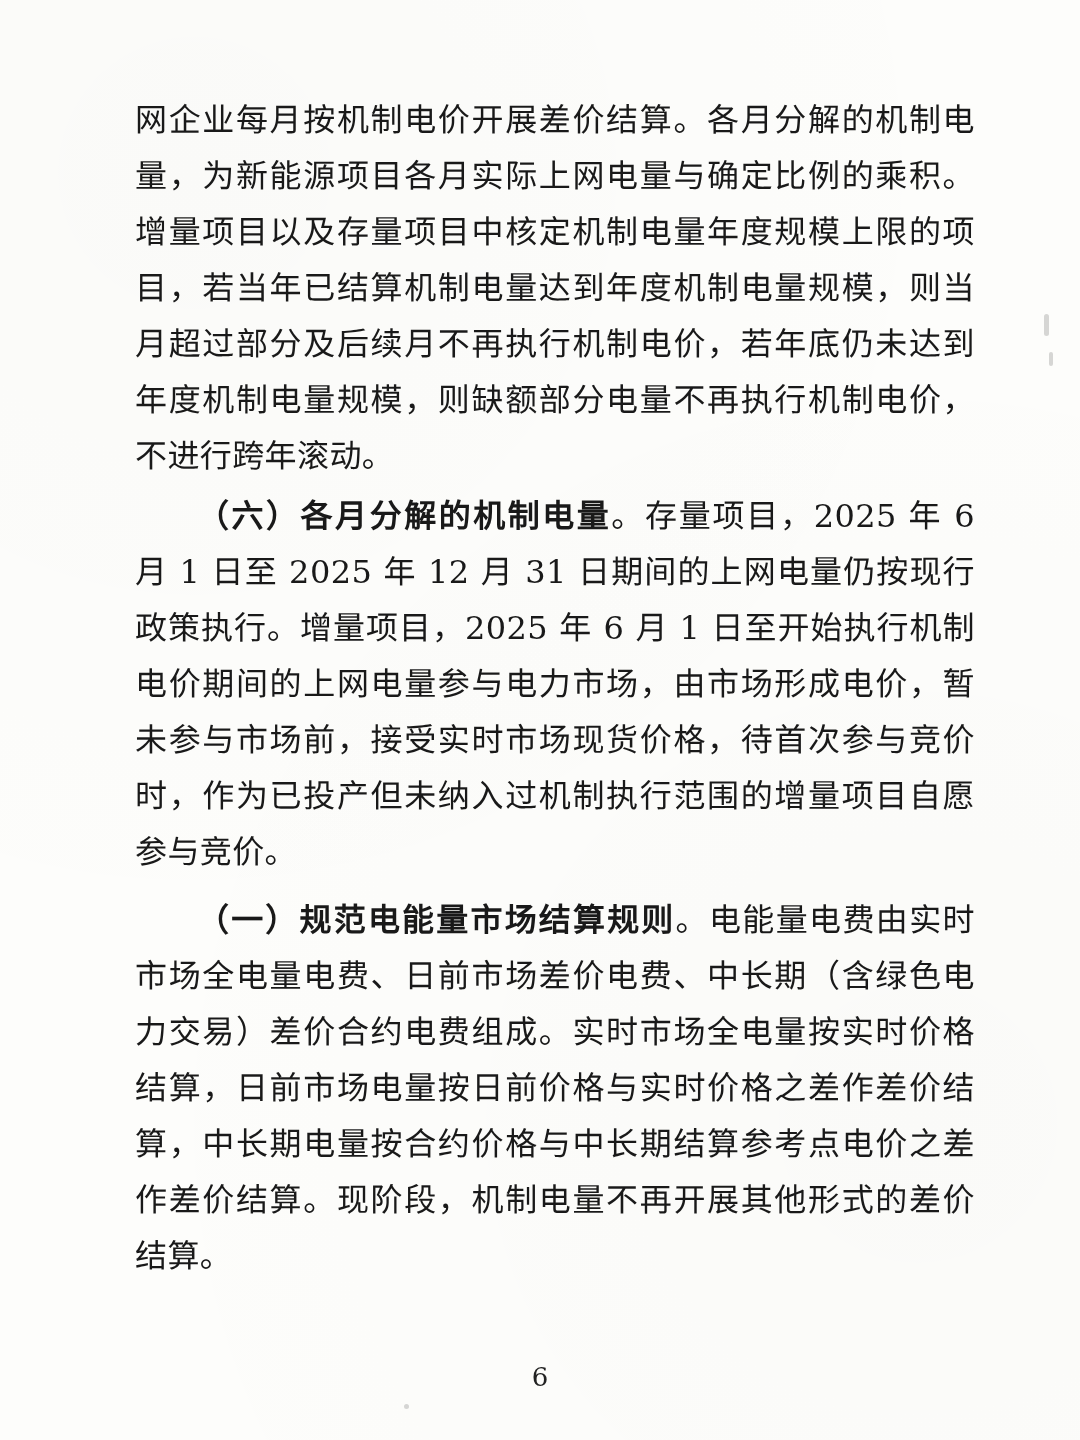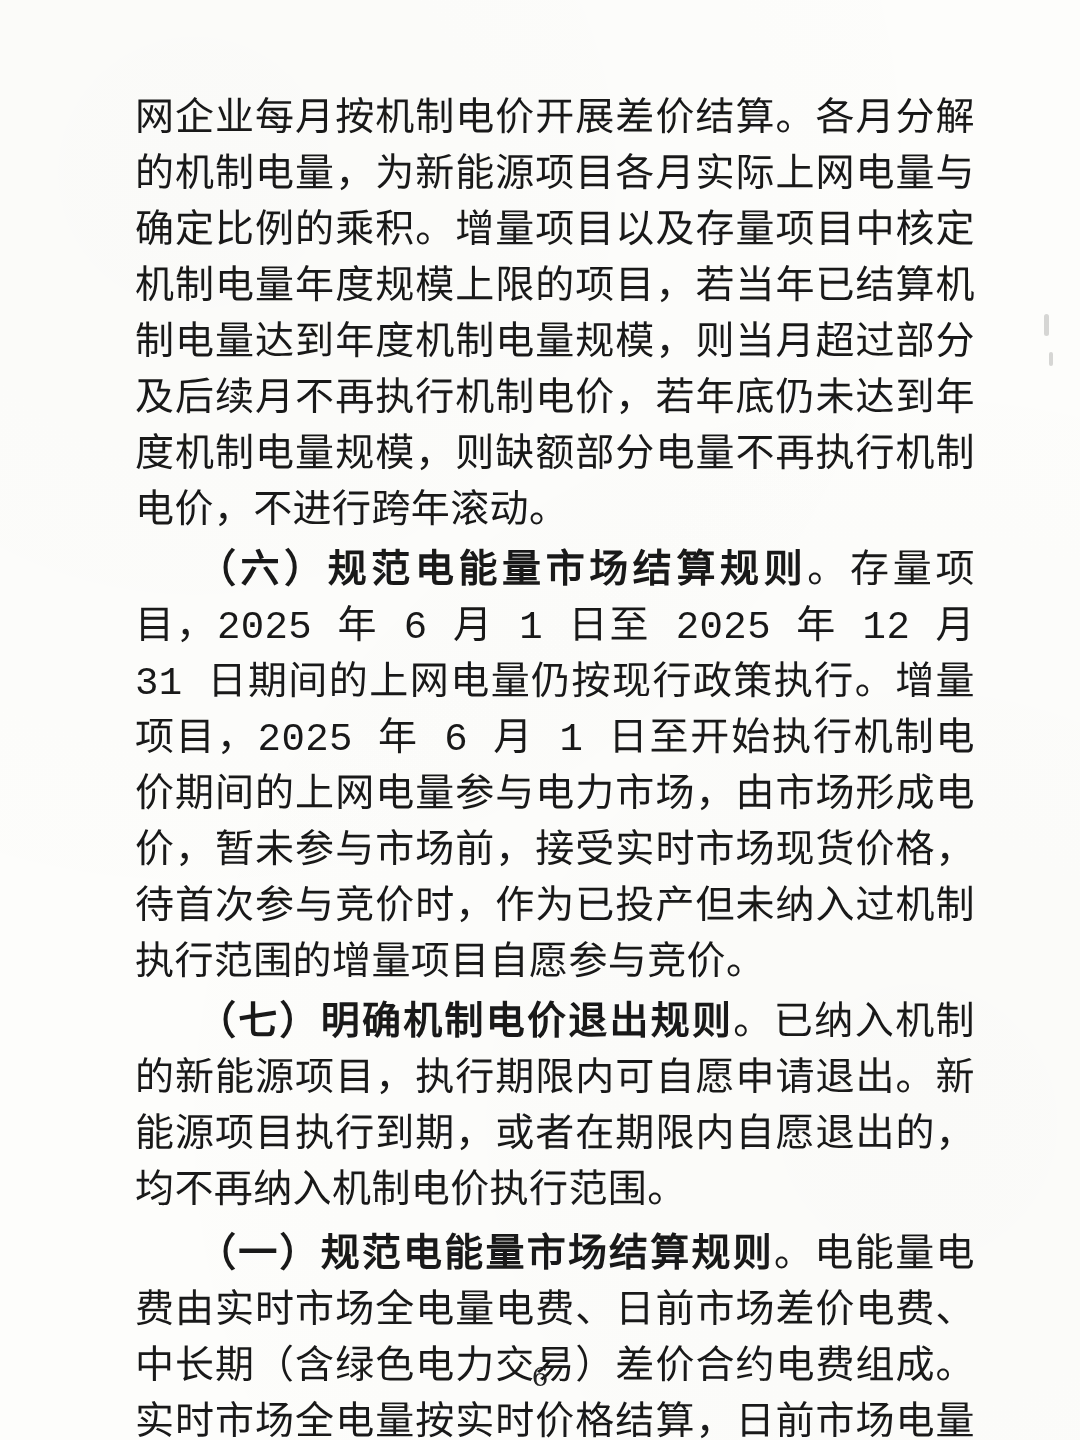--- a/index.html
+++ b/index.html
@@ -25,27 +25,26 @@
       #fdfdfb;
   }
   .content {
     position: absolute;
     left: 135px;
     top: 92px;
     width: 840px;
   }
   p {
     margin: 0;
-    font-size: 39px;
+    font-size: 32px;
     line-height: 56px;
     letter-spacing: 0.4px;
     text-align: justify;
     text-justify: inter-character;
     color: #191919;
-    font-family: Liberation Mono, monospace;
   }
   p.indent {
     text-indent: 62px;
   }
   .bold-head {
     font-weight: bold;
     letter-spacing: 1.2px;
   }
   .section-head {
     font-weight: bold;
@@ -79,28 +78,25 @@
 
   <div class="content">
 
     <p>
       <span>网企业每月按机制电价开展差价结算。各月分解的机制电量，为新能源项目各月实际上网电量与确定比例的乘积。增量项目以及存量项目中核定机制电量年度规模上限的项目，若当年已结算机制电量达到年度机制电量规模，则当月超过部分及后续月不再执行机制电价，若年底仍未达到年度机制电量规模，则缺额部分电量不再执行机制电价，不进行跨年滚动。</span>
     </p>
 
     <div class="spacer-s"></div>
 
     <p class="indent">
-      <span class="bold-head">（六）规范电能量市场结算规则</span><span>。存量项目，2025 年 6 月 1 日至 2025 年 12 月 31 日期间的上网电量仍按现行政策执行。增量项目，2025 年 6 月 1 日至开始执行机制电价期间的上网电量参与电力市场，由市场形成电价，暂未参与市场前，接受实时市场现货价格，待首次参与竞价时，作为已投产但未纳入过机制执行范围的增量项目自愿参与竞价。</span>
+      <span class="bold-head">（六）各月分解的机制电量</span><span>。存量项目，2025 年 6 月 1 日至 2025 年 12 月 31 日期间的上网电量仍按现行政策执行。增量项目，2025 年 6 月 1 日至开始执行机制电价期间的上网电量参与电力市场，由市场形成电价，暂未参与市场前，接受实时市场现货价格，待首次参与竞价时，作为已投产但未纳入过机制执行范围的增量项目自愿参与竞价。</span>
     </p>
 
     <div class="spacer-s"></div>
 
-    <p class="indent">
-      <span class="bold-head">（七）明确机制电价退出规则</span><span>。已纳入机制的新能源项目，执行期限内可自愿申请退出。新能源项目执行到期，或者在期限内自愿退出的，均不再纳入机制电价执行范围。</span>
-    </p>
 
     <div class="spacer-s"></div>
 
 
     <div class="spacer-s"></div>
 
     <p class="indent">
       <span class="bold-head">（一）规范电能量市场结算规则</span><span>。电能量电费由实时市场全电量电费、日前市场差价电费、中长期（含绿色电力交易）差价合约电费组成。实时市场全电量按实时价格结算，日前市场电量按日前价格与实时价格之差作差价结算，中长期电量按合约价格与中长期结算参考点电价之差作差价结算。现阶段，机制电量不再开展其他形式的差价结算。</span>
     </p>
 

